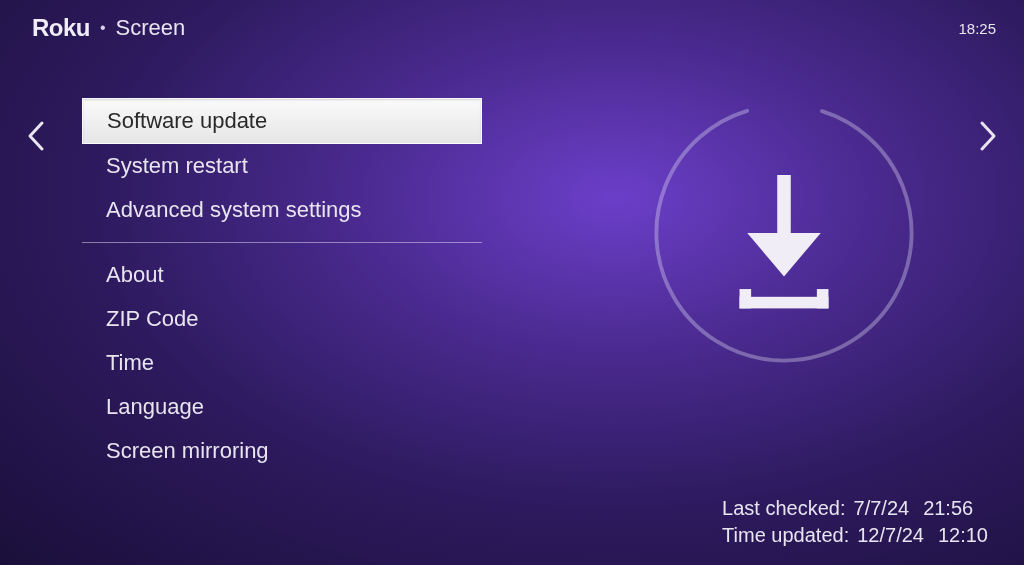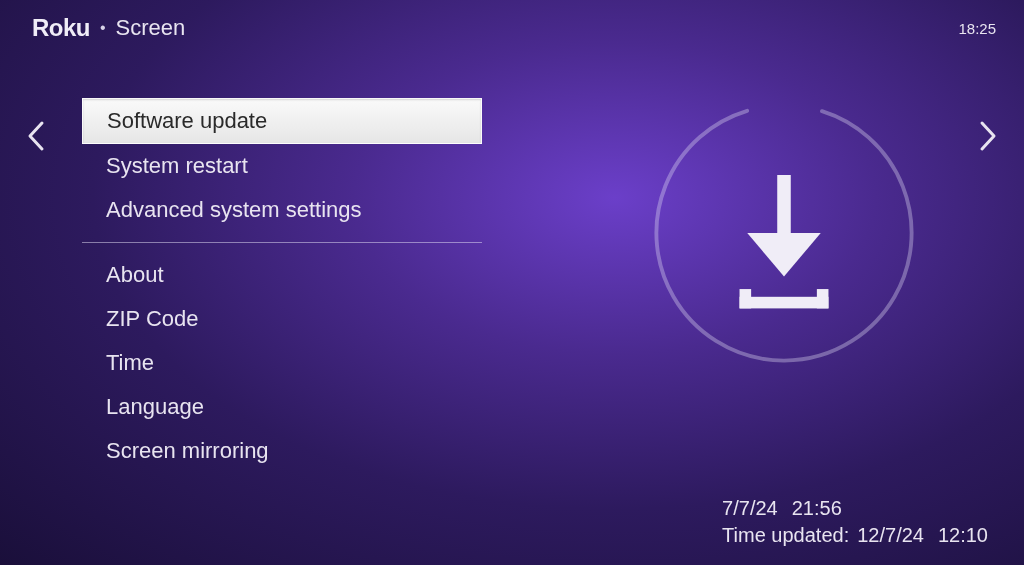--- a/index.html
+++ b/index.html
@@ -177,20 +177,21 @@
           <rect x="104" y="208" width="12" height="20"></rect>
           <rect x="184" y="208" width="12" height="20"></rect>
           <rect x="104" y="216" width="92" height="12"></rect>
         </g>
       </svg>
     </div>
   </div>
 
   <div class="status-lines">
     <div class="status-row">
+      <span>Last checked:</span>
       <span>7/7/24</span>
       <span class="status-time">21:56</span>
     </div>
     <div class="status-row">
       <span>Time updated:</span>
       <span>12/7/24</span>
       <span class="status-time">12:10</span>
     </div>
   </div>
 

